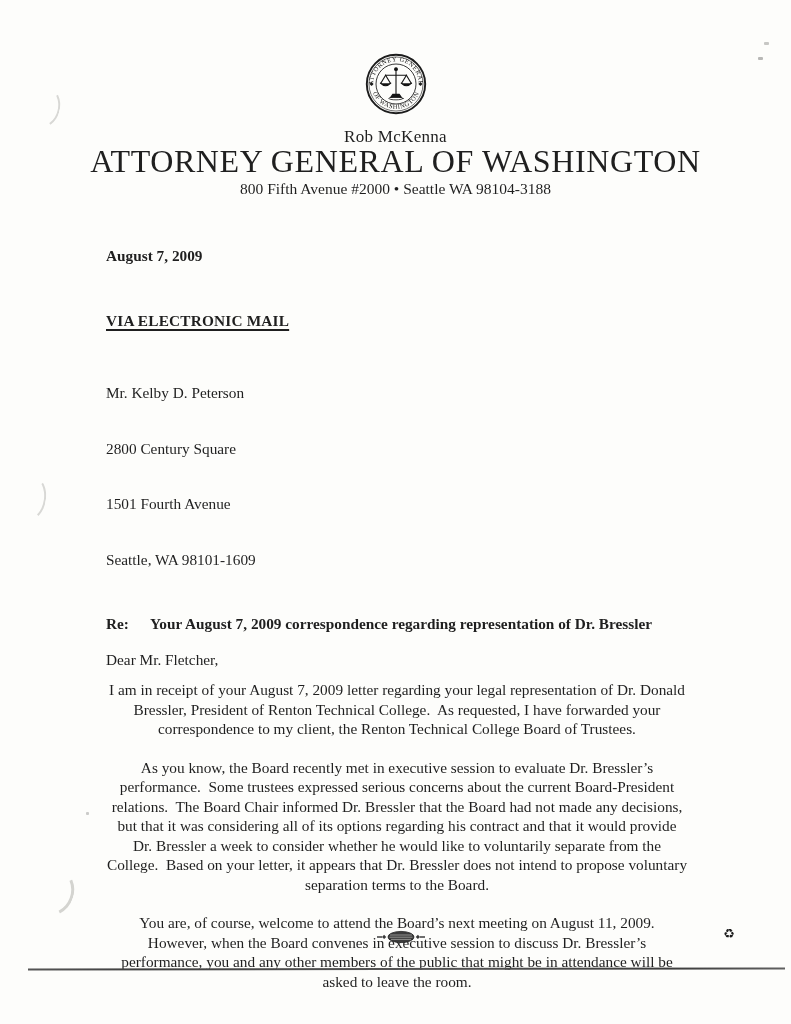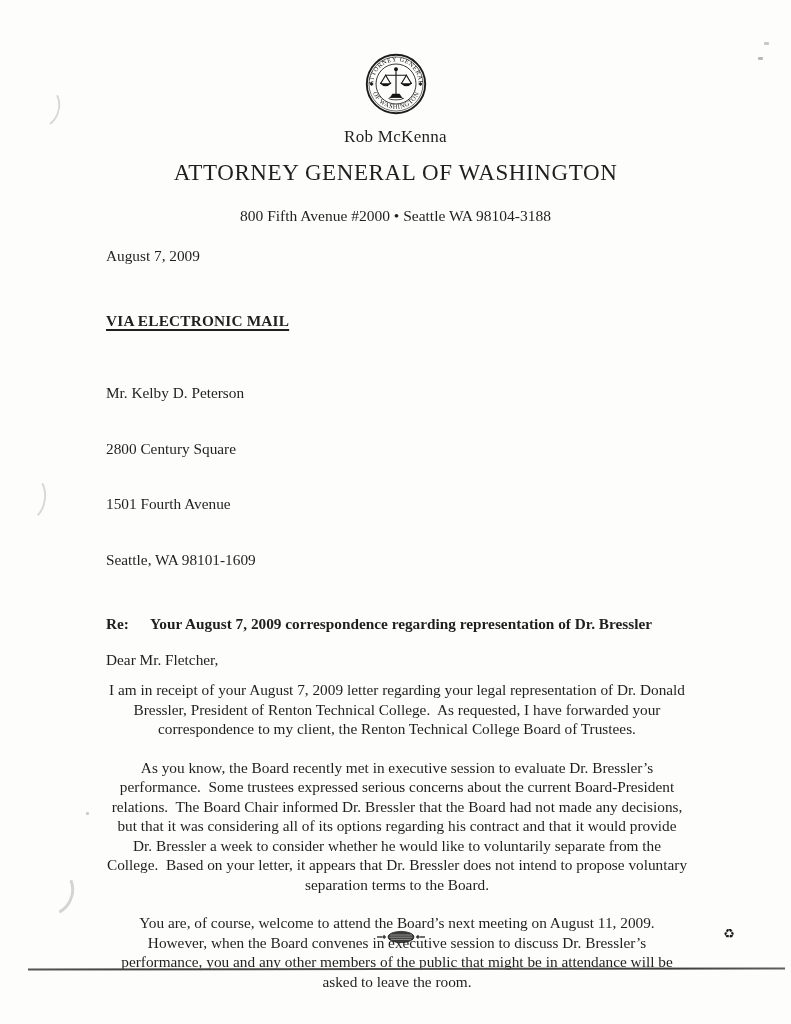--- a/index.html
+++ b/index.html
@@ -12,27 +12,27 @@
     overflow: hidden;
     font-family: "Liberation Serif", "DejaVu Serif", serif;
     color: #1f1f1f;
   }
 
   
   .letterhead { position: absolute; top: 44px; left: 0; width: 100%; text-align: center; }
   .seal { width: 80px; height: 80px; margin: 0 auto 2px auto; }
   .seal svg { width: 100%; height: 100%; }
   .lh-name { font-size: 17px; line-height: 21px; letter-spacing: 0.3px; text-align: center; }
-  .lh-title { font-size: 23px; line-height: 27px; letter-spacing: 0.6px; margin-top: 12px; white-space: nowrap; }
-  .lh-address { font-size: 15.5px; line-height: 19px; margin-top: 20px; }
+  .lh-title { font-size: 32px; line-height: 27px; letter-spacing: 0.6px; margin-top: 1px; white-space: nowrap; }
+  .lh-address { font-size: 15.5px; line-height: 19px; margin-top: 4px; }
 
   
   .body { position: absolute; left: 106px; top: 246px; width: 582px; font-size: 15.3px; line-height: 19px; }
   .body p, .body div { white-space: pre-wrap; }
-  .date { margin: 0 0 46px 0; }
+  .date { margin: 0 0 46px 0; font-weight: bold; }
   .via {
     font-weight: bold;
     letter-spacing: 0.2px;
     text-decoration: underline;
     text-decoration-thickness: 1.5px;
     text-underline-offset: 3px;
     margin: 0 0 17px 0;
   }
   .recipient { line-height: 18.5px; margin: 0 0 8px 0; }
   .re-line { display: flex; font-weight: bold; margin: 0 0 17px 0; }

